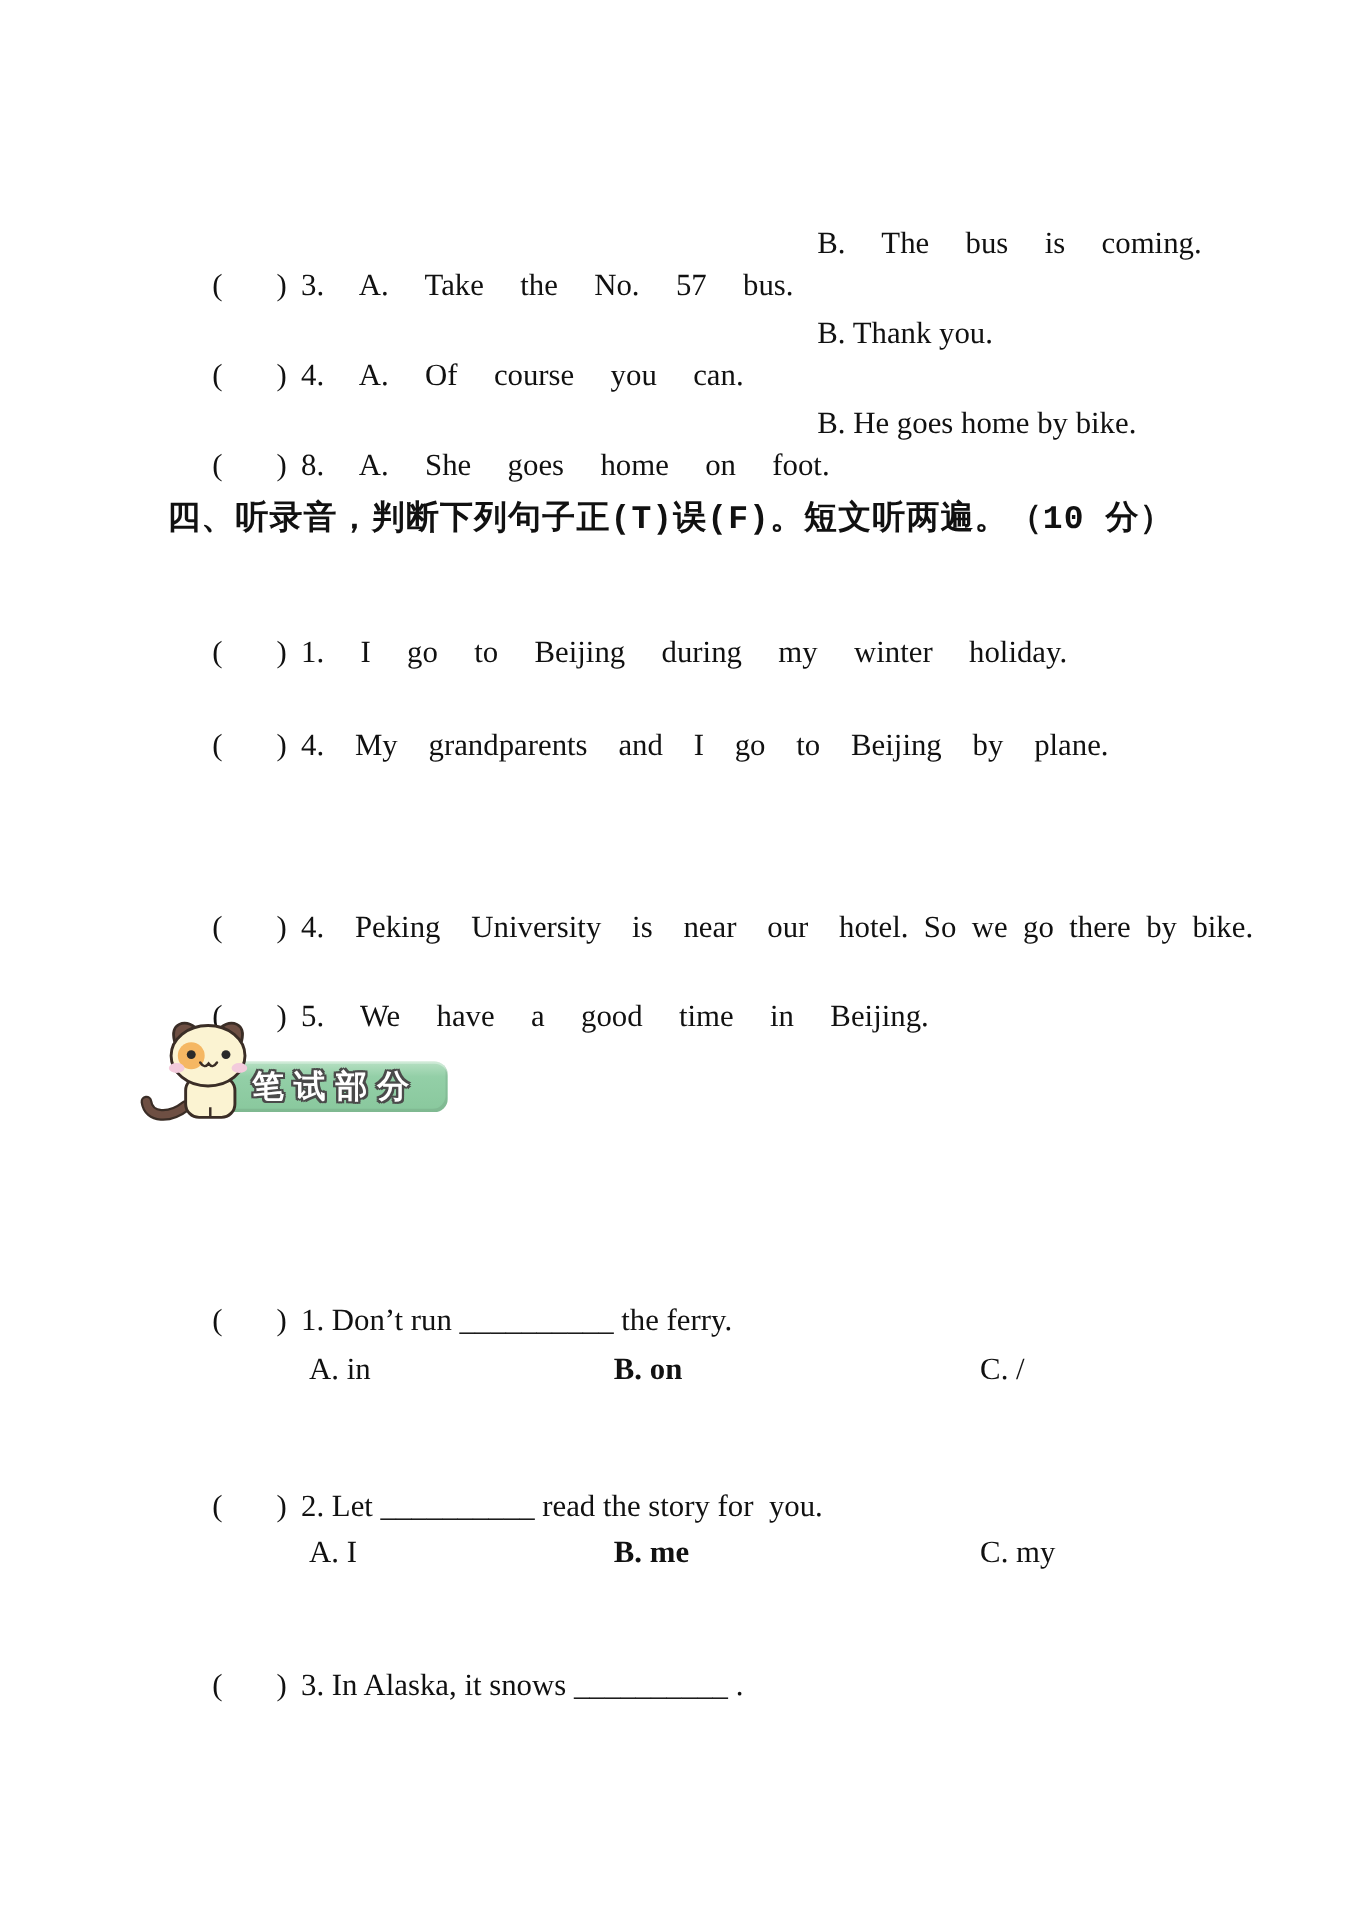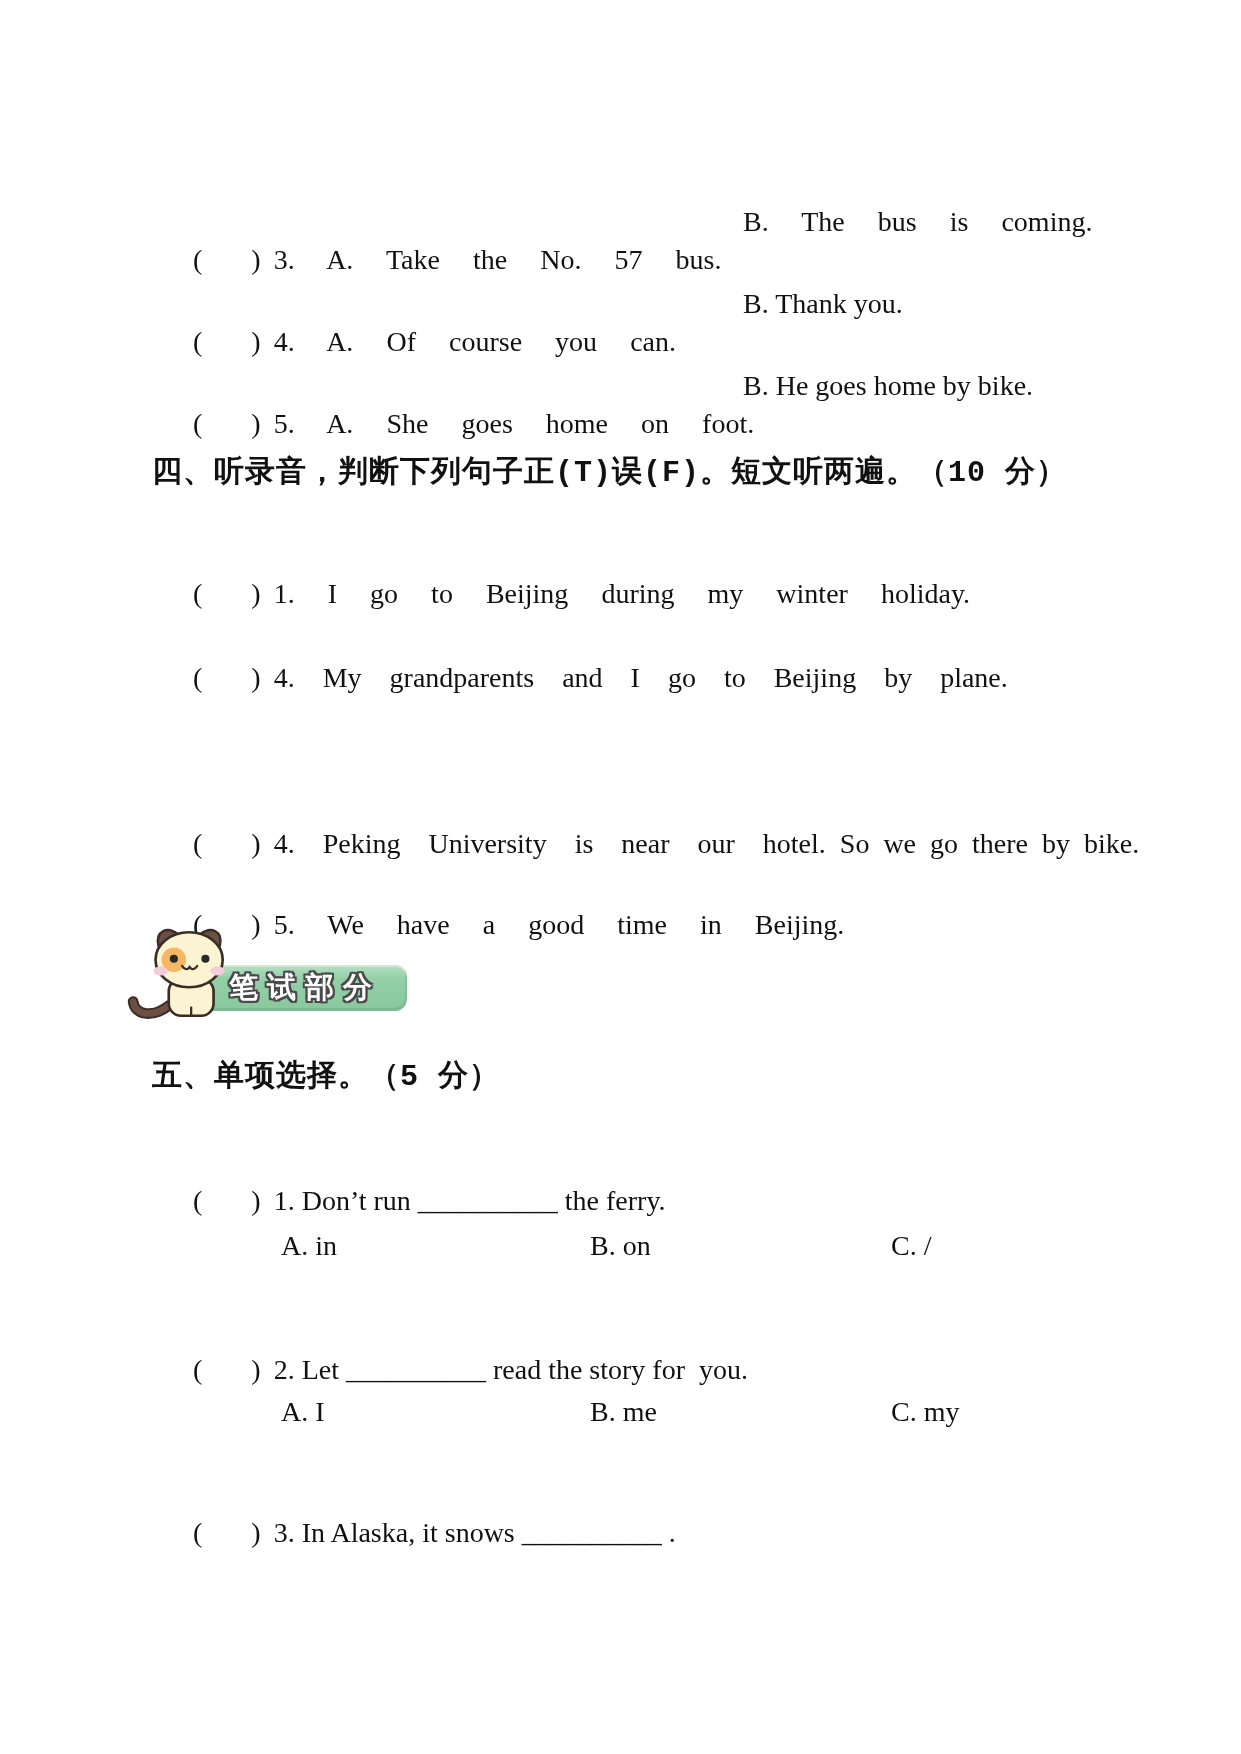--- a/index.html
+++ b/index.html
@@ -25,21 +25,21 @@
   
   .heading {
     position:absolute; left:152px; width:1060px;
     font-family:Liberation Mono, monospace;
     font-weight:bold; font-size:30px; line-height:42px;
     letter-spacing:1px; white-space:pre;
   }
   
   .options { position:absolute; left:0; width:1241px; font-size:28px; line-height:38px; }
   .opt { position:absolute; white-space:pre;margin-left:32px; }
-  .opt-a { left:249px; } .opt-b { left:558px; } .opt-c { left:859px; }
+  .opt-a { left:249px; } .opt-b { left:526px;font-weight:bold; } .opt-c { left:859px; }
   
   .badge {
     position:absolute; left:182px; top:965px; width:225px; height:46px;
     border-radius:12px; z-index:1;
     background:linear-gradient(180deg,#b7e0c3 0%,#93cfa7 30%,#89c89d 100%);
     box-shadow: inset 0 2px 0 rgba(255,255,255,.35), inset -2px -3px 0 rgba(0,0,0,.07);
     display:flex; align-items:center; justify-content:center;
   }
   .badge-label {
     font-family:Liberation Serif, serif;
@@ -60,21 +60,21 @@
 
   <div class="row" style="top:203px">
     <span class="paren">(       )</span><span class="ws34">3.  A.  Take  the  No.  57  bus.</span>
     <span class="bcol ws34">B.  The  bus  is  coming.</span>
   </div>
   <div class="row" style="top:285px">
     <span class="paren">(       )</span><span class="ws34">4.  A.  Of  course  you  can.</span>
     <span class="bcol">B. Thank you.</span>
   </div>
   <div class="row" style="top:367px">
-    <span class="paren">(       )</span><span class="ws34">5.  A.  She  goes  home  on  foot.</span>
+    <span class="paren">(       )</span><span class="ws34">8.  A.  She  goes  home  on  foot.</span>
     <span class="bcol">B. He goes home by bike.</span>
   </div>
 
   <div class="heading" style="top:452px">四、听录音，判断下列句子正(T)误(F)。短文听两遍。（10 分）</div>
 
   <div class="row" style="top:537px">
     <span class="paren">(       )</span><span class="ws34">1.  I  go  to  Beijing  during  my  winter  holiday.</span>
   </div>
   <div class="row" style="top:621px">
     <span class="paren">(       )</span><span class="ws25">4.  My  grandparents  and  I  go  to  Beijing  by  plane.</span>
@@ -106,21 +106,20 @@
 
     <circle cx="47" cy="32" r="4" fill="#2a2a2a"></circle>
     <circle cx="78" cy="32" r="4" fill="#2a2a2a"></circle>
 
     <ellipse cx="34" cy="44" rx="7" ry="4.5" fill="#f3cbdc"></ellipse>
     <ellipse cx="90" cy="44" rx="7" ry="4.5" fill="#f3cbdc"></ellipse>
 
     <path d="M55 39 Q59 45 62.5 40 Q66 45 70 39" fill="none" stroke="#3a2d26" stroke-width="2.2" stroke-linecap="round"></path>
   </svg>
 
-  <div class="heading" style="top:1056px">五、单项选择。（5 分）</div>
 
   <div class="row" style="top:1144px">
     <span class="paren">(       )</span><span>1. Don’t run __________ the ferry.</span>
   </div>
   <div class="options" style="top:1227px">
     <span class="opt opt-a">A. in</span>
     <span class="opt opt-b">B. on</span>
     <span class="opt opt-c">C. /</span>
   </div>
 

